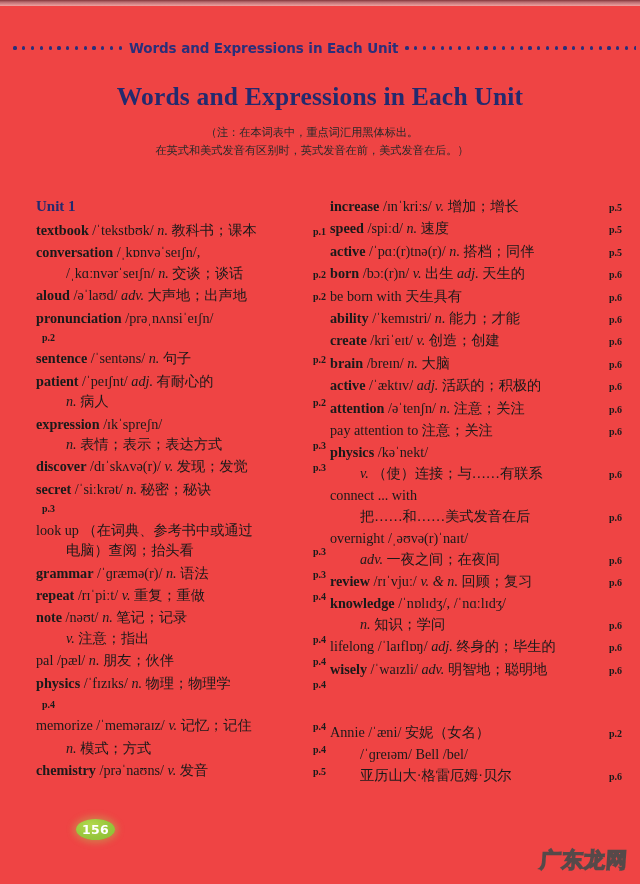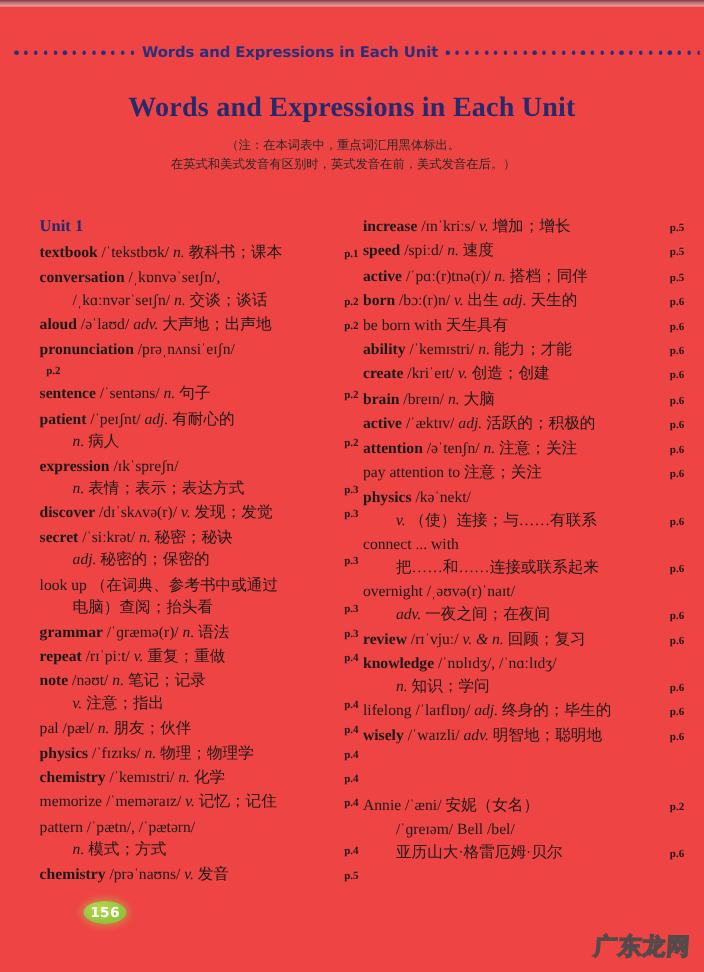--- a/index.html
+++ b/index.html
@@ -291,21 +291,20 @@
           </div>
           <div class="line">
             <span class="txt"><span class="hw">discover</span> <span class="ipa">/dɪˈskʌvə(r)/</span> <span class="pos">v.</span> <span class="cn">发现；发觉</span></span>
             <span class="pref">p.3</span>
           </div>
           <div class="line">
             <span class="txt"><span class="hw">secret</span> <span class="ipa">/ˈsiːkrət/</span> <span class="pos">n.</span> <span class="cn">秘密；秘诀</span></span>
             <span class="pref"></span>
           </div>
           <div class="line indent">
-            <span class="txt"><span class="pos">adj.</span> <span class="cn">秘密的；保密的</span></span>
             <span class="pref">p.3</span>
           </div>
           <div class="line">
             <span class="txt"><span class="hw-lt">look up</span> <span class="cn">（在词典、参考书中或通过</span></span>
             <span class="pref"></span>
           </div>
           <div class="line indent">
             <span class="txt"><span class="cn">电脑）查阅；抬头看</span></span>
             <span class="pref">p.3</span>
           </div>
@@ -327,30 +326,25 @@
           </div>
           <div class="line">
             <span class="txt"><span class="hw-lt">pal</span> <span class="ipa">/pæl/</span> <span class="pos">n.</span> <span class="cn">朋友；伙伴</span></span>
             <span class="pref">p.4</span>
           </div>
           <div class="line">
             <span class="txt"><span class="hw">physics</span> <span class="ipa">/ˈfɪzɪks/</span> <span class="pos">n.</span> <span class="cn">物理；物理学</span></span>
             <span class="pref">p.4</span>
           </div>
           <div class="line">
-            <span class="txt"><span class="hw">chemistry</span> <span class="ipa">/ˈkemɪstri/</span> <span class="pos">n.</span> <span class="cn">化学</span></span>
             <span class="pref">p.4</span>
           </div>
           <div class="line">
             <span class="txt"><span class="hw-lt">memorize</span> <span class="ipa">/ˈmeməraɪz/</span> <span class="pos">v.</span> <span class="cn">记忆；记住</span></span>
             <span class="pref">p.4</span>
-          </div>
-          <div class="line">
-            <span class="txt"><span class="hw-lt">pattern</span> <span class="ipa">/ˈpætn/, /ˈpætərn/</span></span>
-            <span class="pref"></span>
           </div>
           <div class="line indent">
             <span class="txt"><span class="pos">n.</span> <span class="cn">模式；方式</span></span>
             <span class="pref">p.4</span>
           </div>
           <div class="line">
             <span class="txt"><span class="hw">chemistry</span> <span class="ipa">/prəˈnaʊns/</span> <span class="pos">v.</span> <span class="cn">发音</span></span>
             <span class="pref">p.5</span>
           </div>
         </div>
@@ -407,21 +401,21 @@
           </div>
           <div class="line indent">
             <span class="txt"><span class="pos">v.</span> <span class="cn">（使）连接；与……有联系</span></span>
             <span class="pref">p.6</span>
           </div>
           <div class="line">
             <span class="txt"><span class="hw-lt">connect ... with</span></span>
             <span class="pref"></span>
           </div>
           <div class="line indent">
-            <span class="txt"><span class="cn">把……和……连接或联系起来</span></span>
+            <span class="txt"><span class="cn">把……和……美式发音在后</span></span>
             <span class="pref">p.6</span>
           </div>
           <div class="line">
             <span class="txt"><span class="hw-lt">overnight</span> <span class="ipa">/ˌəʊvə(r)ˈnaɪt/</span></span>
             <span class="pref"></span>
           </div>
           <div class="line indent">
             <span class="txt"><span class="pos">adv.</span> <span class="cn">一夜之间；在夜间</span></span>
             <span class="pref">p.6</span>
           </div>

